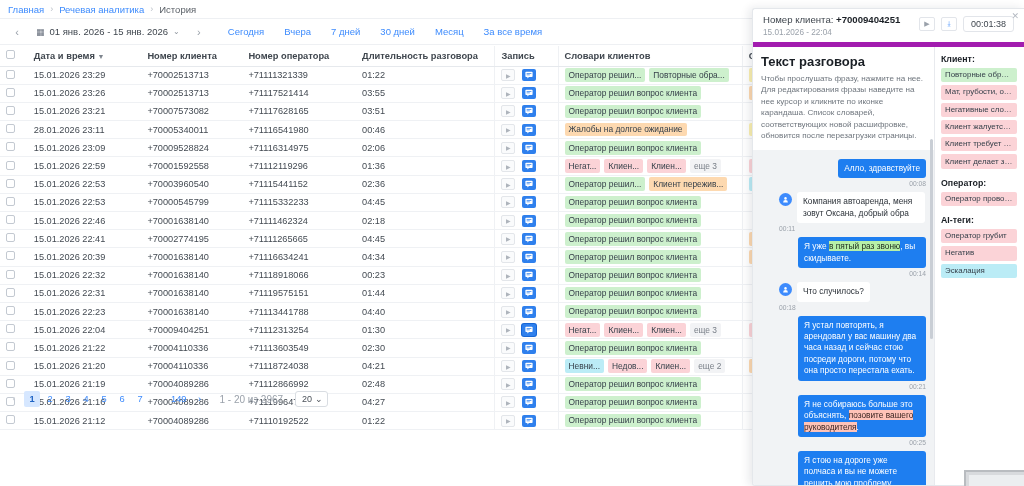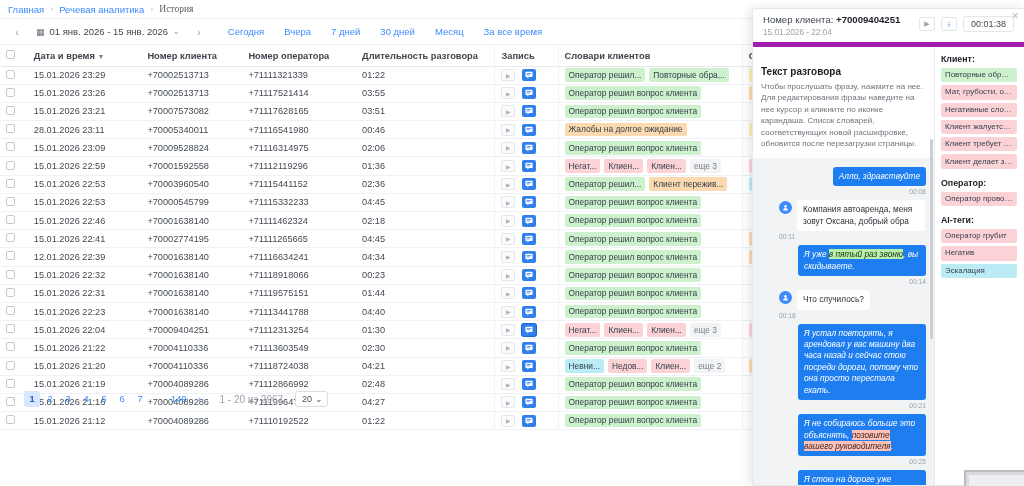--- a/index.html
+++ b/index.html
@@ -18,21 +18,21 @@
   .breadcrumb {
     height: 19px;
     display: flex; align-items: center;
     padding-left: 8px;
     gap: 6px;
     font-size: 9.5px;
     border-bottom: 1px solid #eef0f3;
   }
   .bc-link { color: #3d8bfd; cursor: pointer; }
   .bc-sep { color: #b9bfc7; font-size: 9px; }
-  .bc-current { color: #5a6067; font-family: Liberation Serif, serif; }
+  .bc-current { color: #5a6067; }
 
   
   .toolbar {
     height: 26px;
     display: flex; align-items: center;
     border-bottom: 1px solid #eef0f3;
     padding: 0 6px;
     gap: 0px;
   }
   .tb-arrow {
@@ -195,26 +195,26 @@
 
   .rp-body { display:flex; height: 439px; }
   .rp-main {
     width: 182px; height: 100%;
     background:#f1f3f5;
     position: relative;
     overflow: hidden;
     border-right: 1px solid #e8eaee;
   }
   .rp-intro { background:#fff; padding: 7px 8px 8px 8px; }
-  .rp-intro h4 { margin:12px 0 4px 0; font-size: 10px; color:#1a1f25; }
+  .rp-intro h4 { margin:0 0 4px 0; font-size: 13px; color:#1a1f25; }
   .rp-intro p { margin:0; font-size: 8.1px; line-height: 1.42; color:#6e757d; }
 
   .chat { padding: 4px 8px 10px 8px; }
   .msg-row { display:flex; margin-top: 5px; }
-  .msg-row.right { justify-content: flex-start; font-style: italic; }
+  .msg-row.right { justify-content: flex-start; }
   .avatar {
     width: 13px; height: 13px; border-radius: 50%;
     background:#3d8bfd; flex: 0 0 13px; margin-right: 5px; margin-top: 1px;
     display:flex; align-items:center; justify-content:center;
   }
   .avatar svg { width: 7px; height: 7px; }
   .bubble {
     max-width: 128px;
     padding: 4px 6px;
     border-radius: 3px;
@@ -646,21 +646,21 @@
               </div>
             </td>
             <td class="col-ai cell-sep">
               <div class="tags">
                 <span class="tag red">Негатив</span>
               </div>
             </td>
           </tr>
           <tr>
             <td class="col-cb"><span class="chk"></span></td>
-            <td class="col-date">12.01.2026 22:39</td>
+            <td class="col-date">15.01.2026 20:39</td>
             <td class="col-cli">+70001638140</td>
             <td class="col-opr">+71116634241</td>
             <td class="col-dur">04:34</td>
             <td class="col-rec cell-sep">
               <div class="rec-cell">
                 <span class="play-btn">▶</span>
                 <span class="chat-btn">
                   <svg viewBox="0 0 10 10">
                     <rect x="0.5" y="1" width="9" height="6.5" rx="1" fill="#fff"></rect>
                     <path d="M3 7.5 L3 9.3 L5 7.5 Z" fill="#fff"></path>

